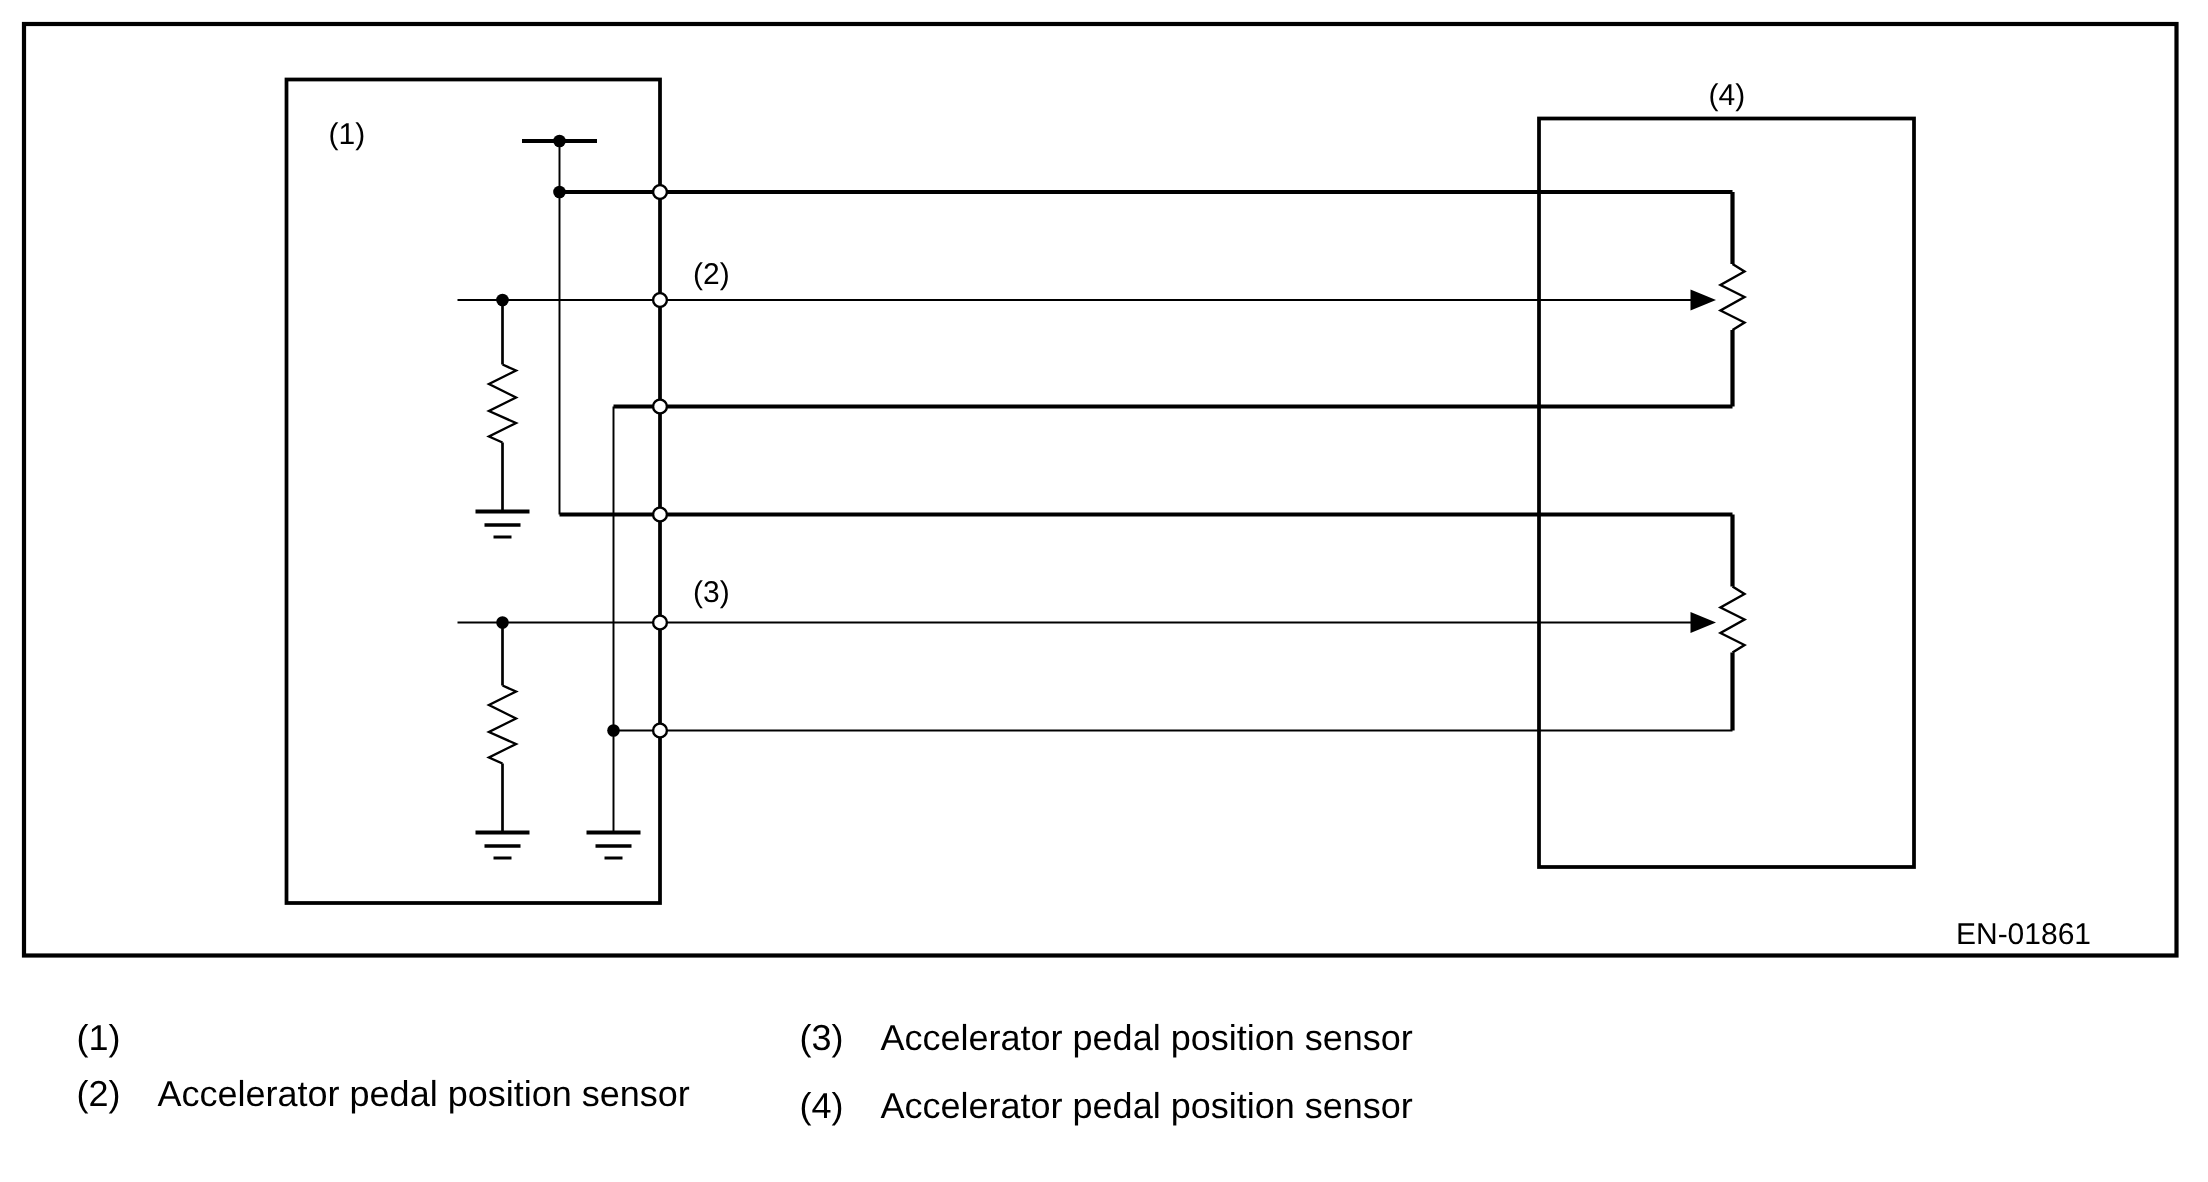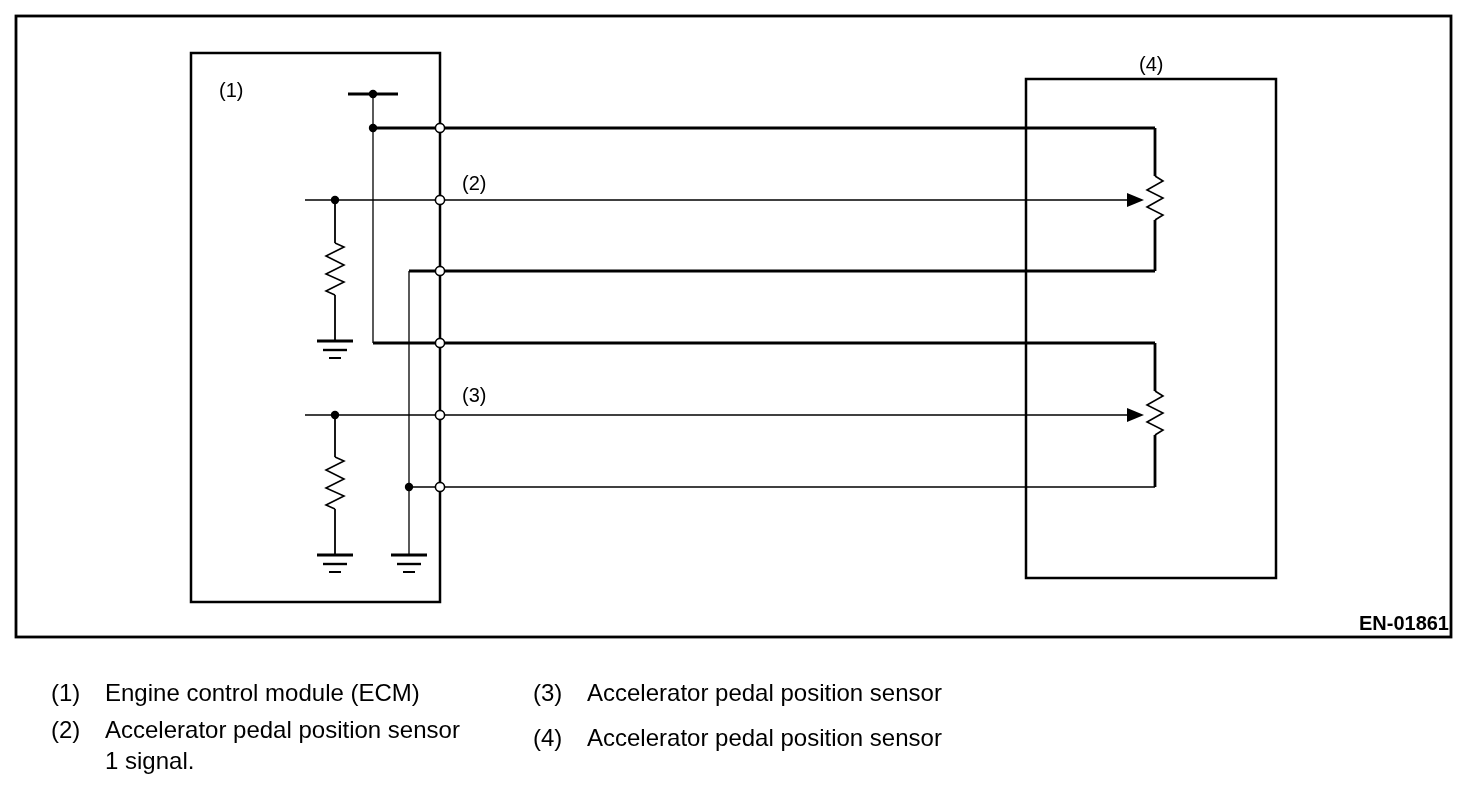--- a/index.html
+++ b/index.html
@@ -33,24 +33,23 @@
     position: absolute;
     font-size: 20px;
     line-height: 22px;
     white-space: nowrap;
   }
   .drawing-code {
     position: absolute;
     top: 612px;
     left: 1249px;
     width: 200px;
-    text-align: right;
+    text-align: center;
     font-size: 20px;
     white-space: nowrap;
-    font-weight: bold;
   }
   .legend-col {
     position: absolute;
     top: 677px;
     width: 470px;
   }
   .legend-col-1 { left: 51px; }
   .legend-col-2 { left: 533px; }
   .legend-item {
     display: flex;
@@ -143,29 +142,25 @@
   <div class="dlabel" style="left:219px; top:79px;">(1)</div>
   <div class="dlabel" style="left:462px; top:172px;">(2)</div>
   <div class="dlabel" style="left:462px; top:384px;">(3)</div>
   <div class="dlabel" style="left:1139px; top:53px;">(4)</div>
 
   <div class="drawing-code">EN-01861</div>
 
   <div class="legend-col legend-col-1">
     <div class="legend-item">
       <div class="legend-num">(1)</div>
-      <div class="legend-text">
-        <div>Engine control module (ECM)</div>
-      </div>
     </div>
     <div class="legend-item">
       <div class="legend-num">(2)</div>
       <div class="legend-text">
         <div>Accelerator pedal position sensor</div>
-        <div>1 signal.</div>
       </div>
     </div>
   </div>
 
   <div class="legend-col legend-col-2">
     <div class="legend-item gap">
       <div class="legend-num">(3)</div>
       <div class="legend-text">
         <div>Accelerator pedal position sensor</div>
       </div>

